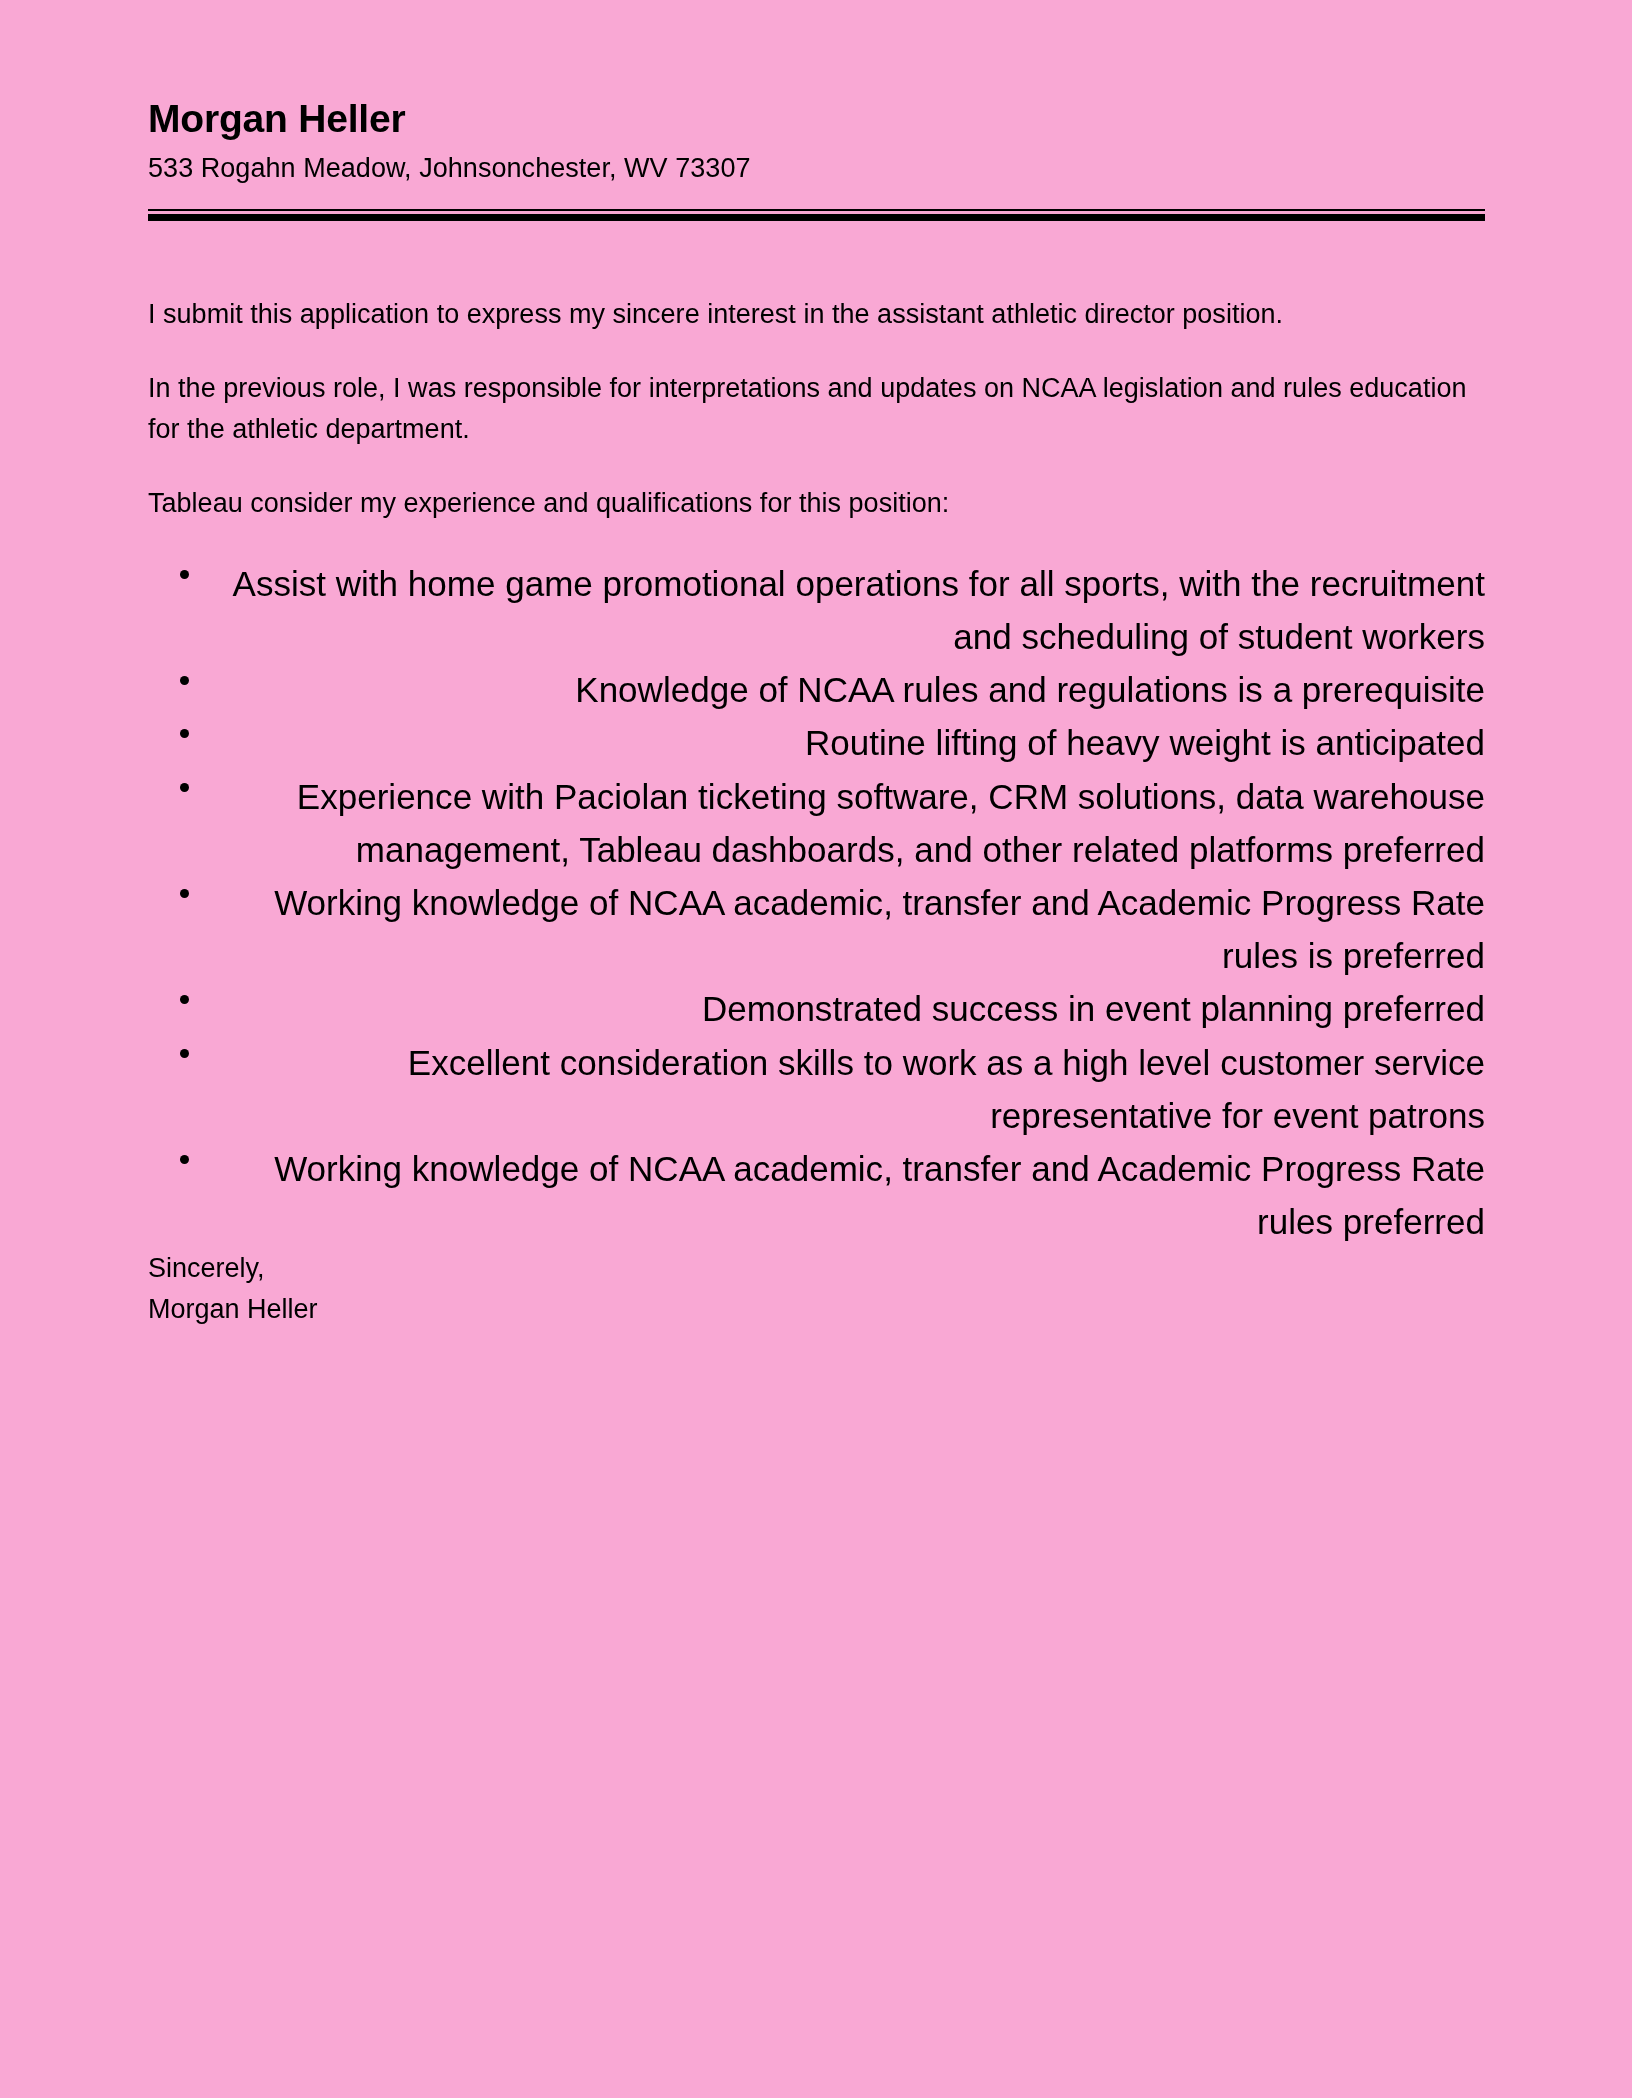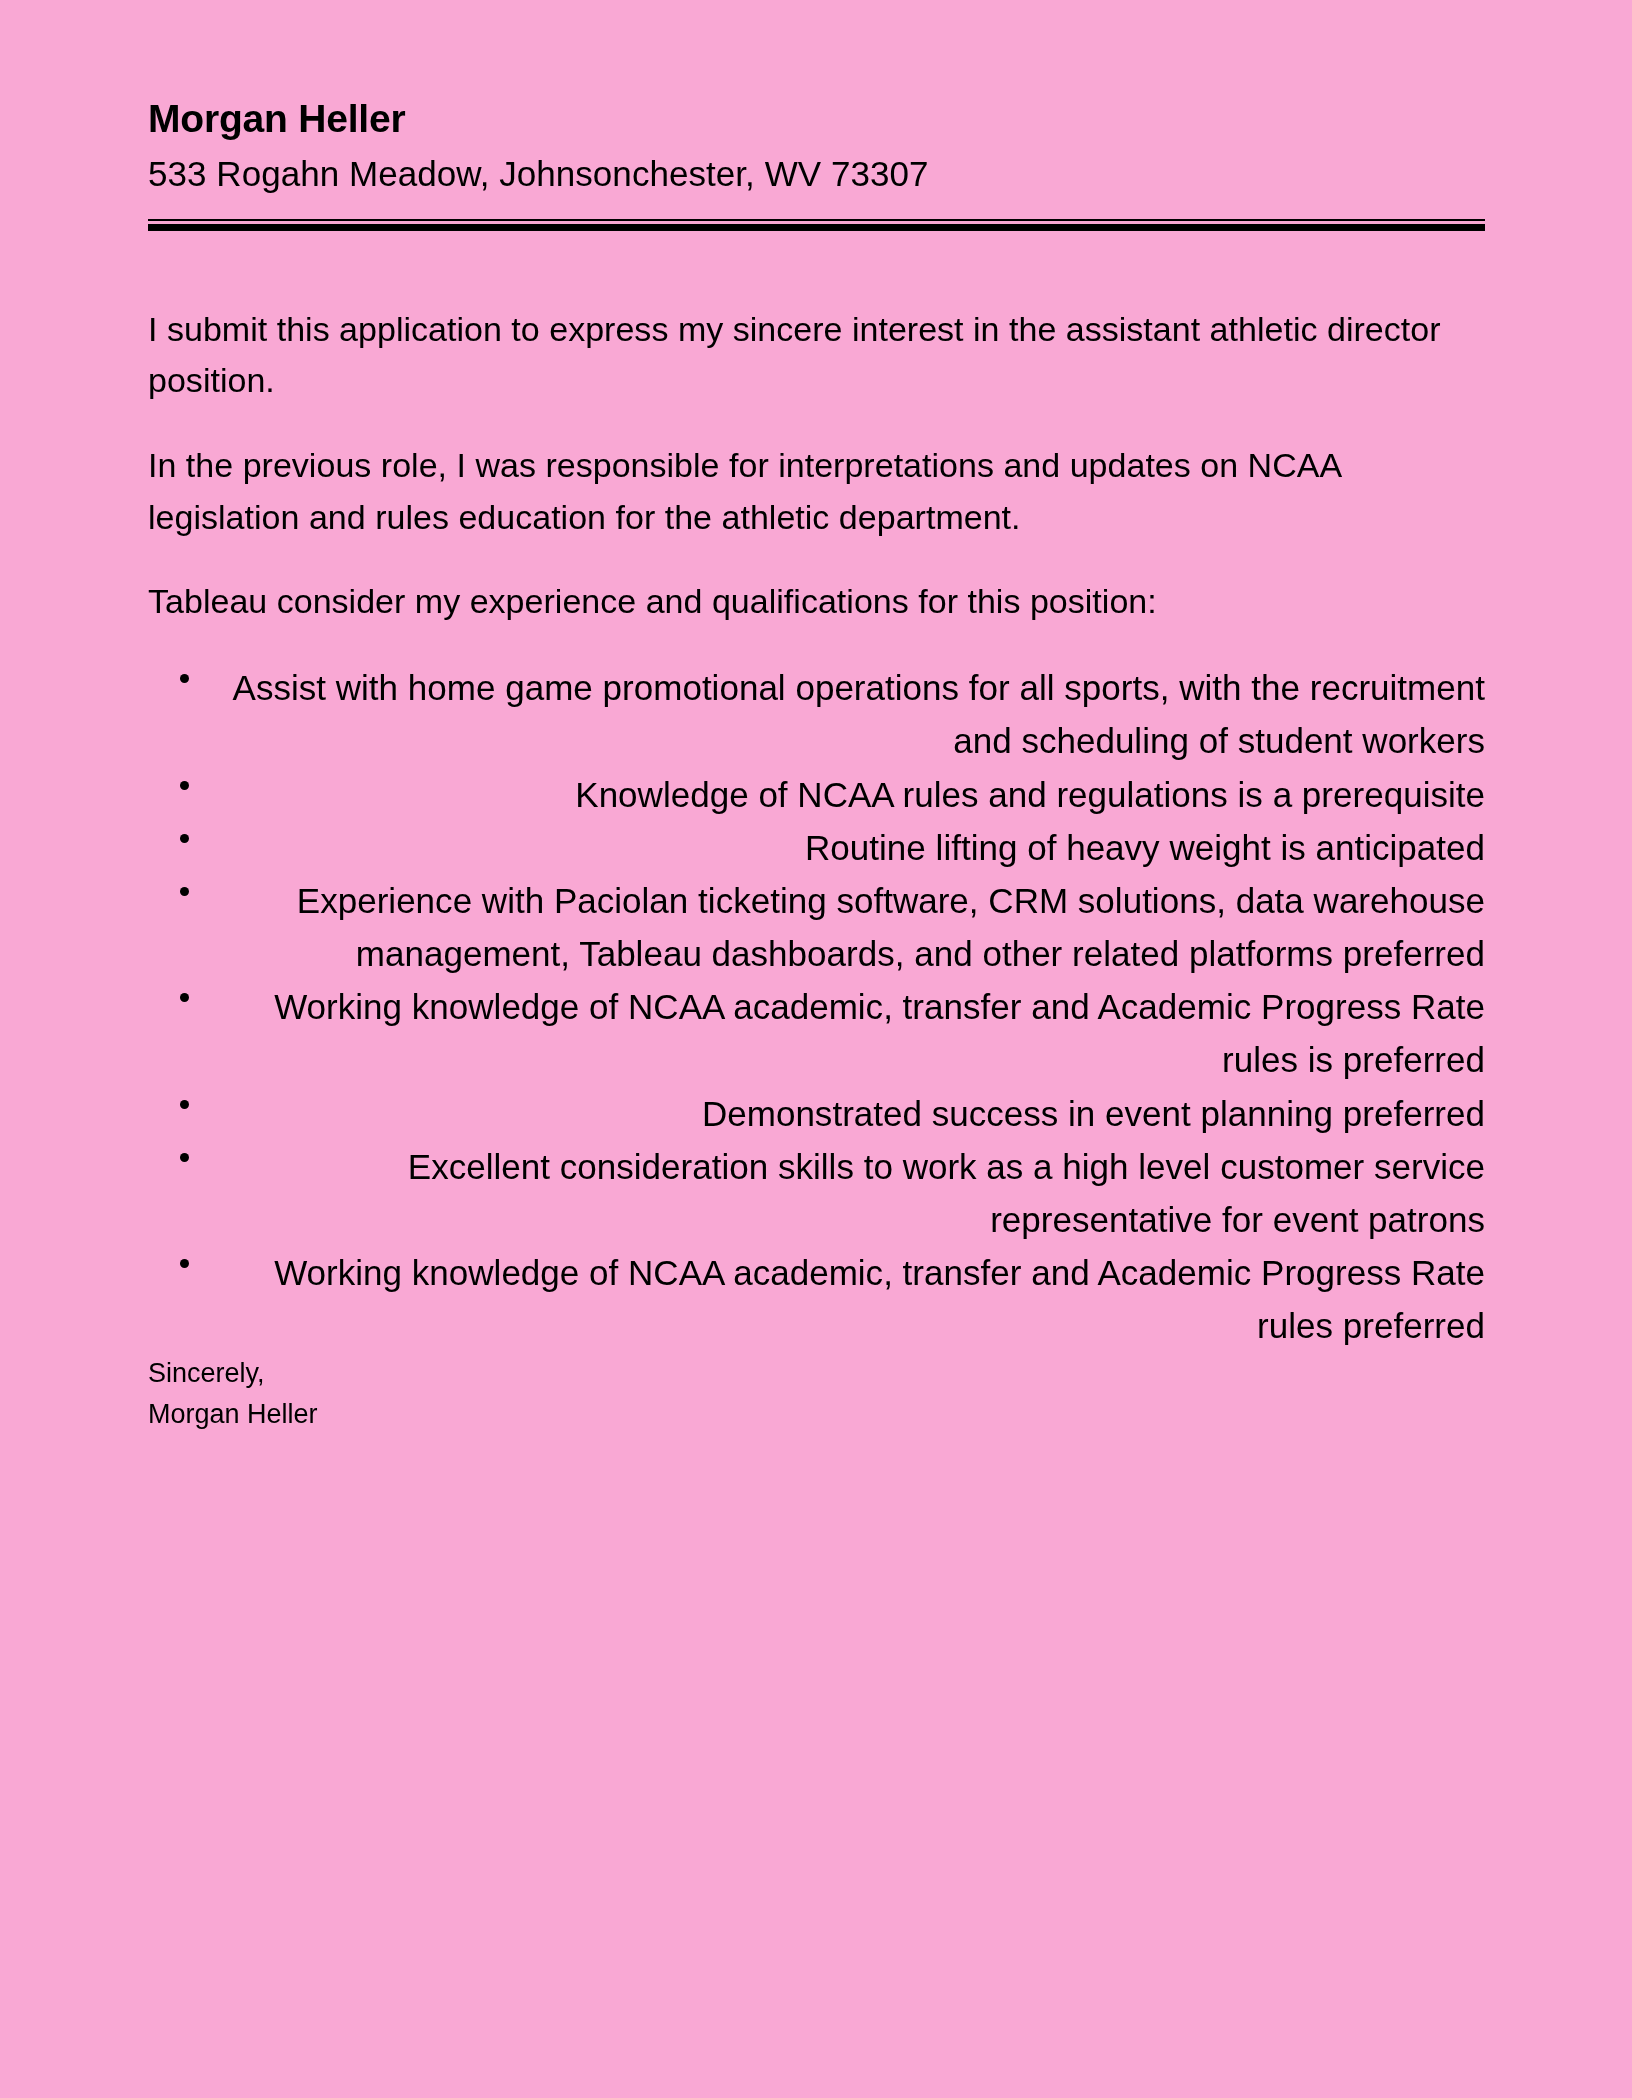--- a/index.html
+++ b/index.html
@@ -40,21 +40,21 @@
   .name {
     font-size: 39px;
     font-weight: 700;
     line-height: 1.18;
     letter-spacing: -0.2px;
     margin: 0 0 10px 0;
     font-stretch: condensed;
   }
 
   .address {
-    font-size: 35px;
+    font-size: 27px;
     font-weight: 400;
     line-height: 1.25;
     margin: 0;
     letter-spacing: 0.05px;
   }
 
   .rule {
     margin-top: 23px;
     width: 100%;
     height: 11px;
@@ -86,21 +86,21 @@
 
   .salutation {
     font-weight: 700;
     font-size: 27px;
     margin: 0 0 41px 0;
     letter-spacing: 0.1px;
   }
 
   p.para {
     margin: 0 0 33px 0;
-    font-size: 34px;
+    font-size: 27px;
     line-height: 1.52;
     letter-spacing: 0.02px;
   }
 
   p.para.tight {
     margin-bottom: 33px;
   }
 
   ul.quals {
     list-style: none;

